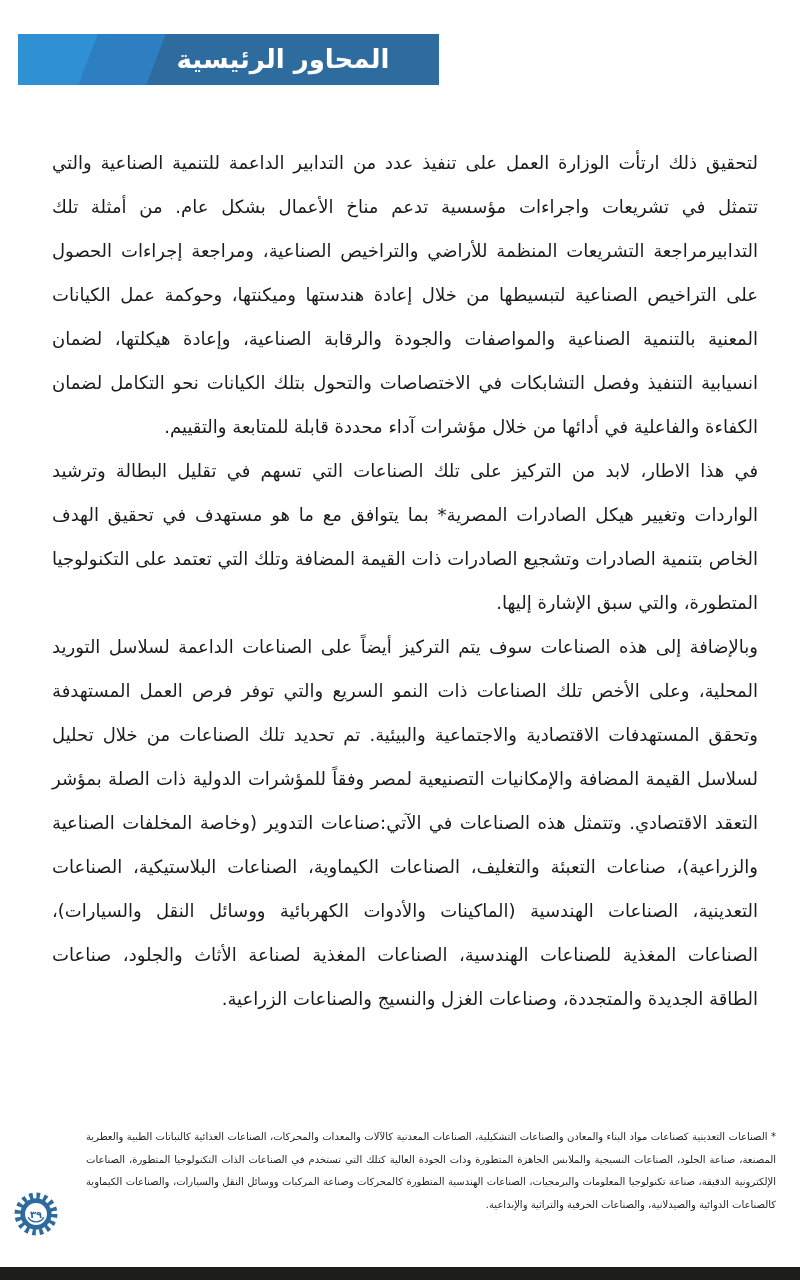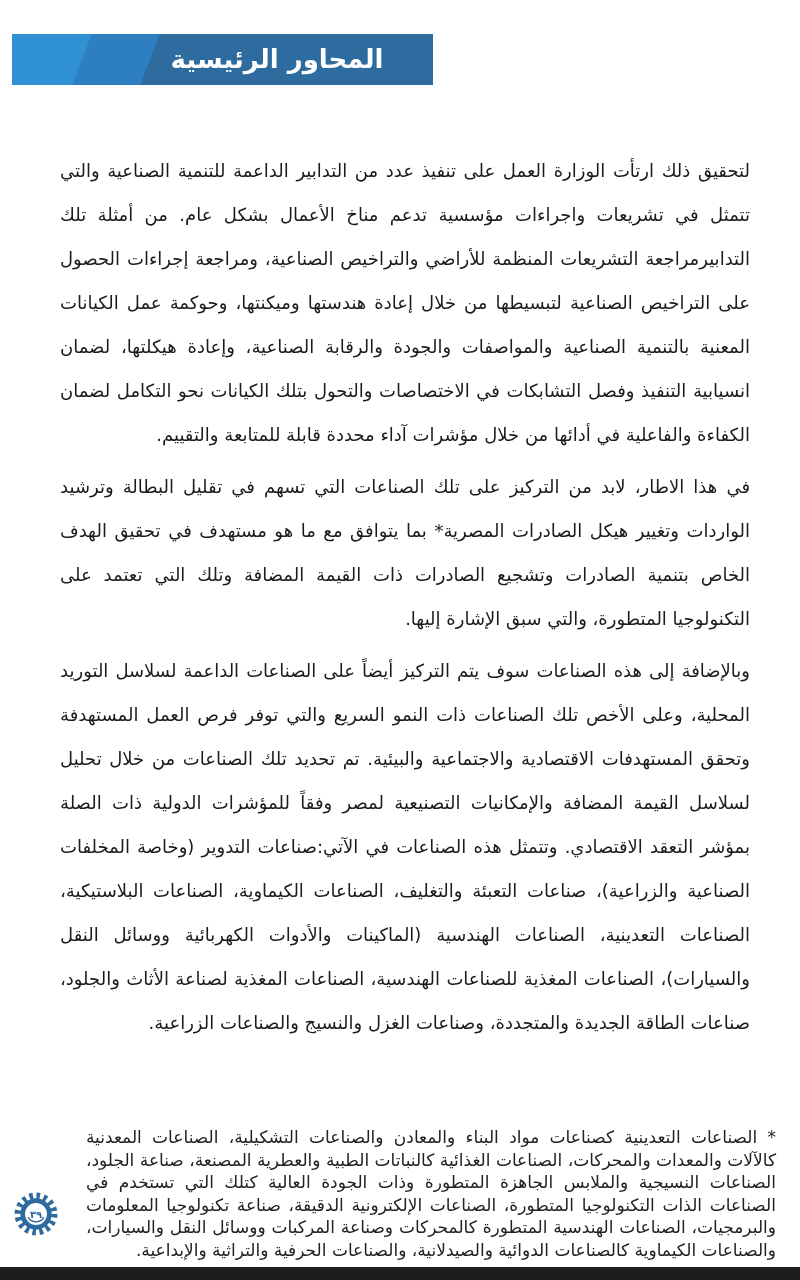--- a/index.html
+++ b/index.html
@@ -12,21 +12,21 @@
   }
   .page {
     position: absolute; inset: 0;
     background: #ffffff;
     overflow: hidden;
   }
 
   
   .banner {
     position: absolute;
-    top: 34px; left: 12px;
+    top: 34px; left: 18px;
     width: 421px; height: 51px;
     background: var(--banner_dark, #2e6b9e);
     overflow: hidden;
   }
   .banner .accent {
     position: absolute;
     top: -6px; bottom: -6px;
     transform: skewX(-21deg);
   }
   .accent-mid {
@@ -53,29 +53,29 @@
   .content {
     position: absolute;
     top: 141px; right: 42px; left: 52px;
     direction: rtl;
     text-align: justify;
     font-size: 18px;
     line-height: 44px;
     color: var(--text, #1b1b1b);
     letter-spacing: 0;
   }
-  .content p { margin: 8px; padding: 0; }
+  .content p { margin: 0; padding: 0; }
 
   
   .footnote {
     position: absolute;
     top: 1126px; right: 24px; left: 86px;
     direction: rtl;
     text-align: justify;
-    font-size: 17px;
+    font-size: 10px;
     line-height: 22.5px;
     color: #222222;
     margin: 0;
   }
 
   
   .gear-badge {
     position: absolute;
     left: 13px; top: 1191px;
     width: 46px; height: 46px; text-decoration: underline;

